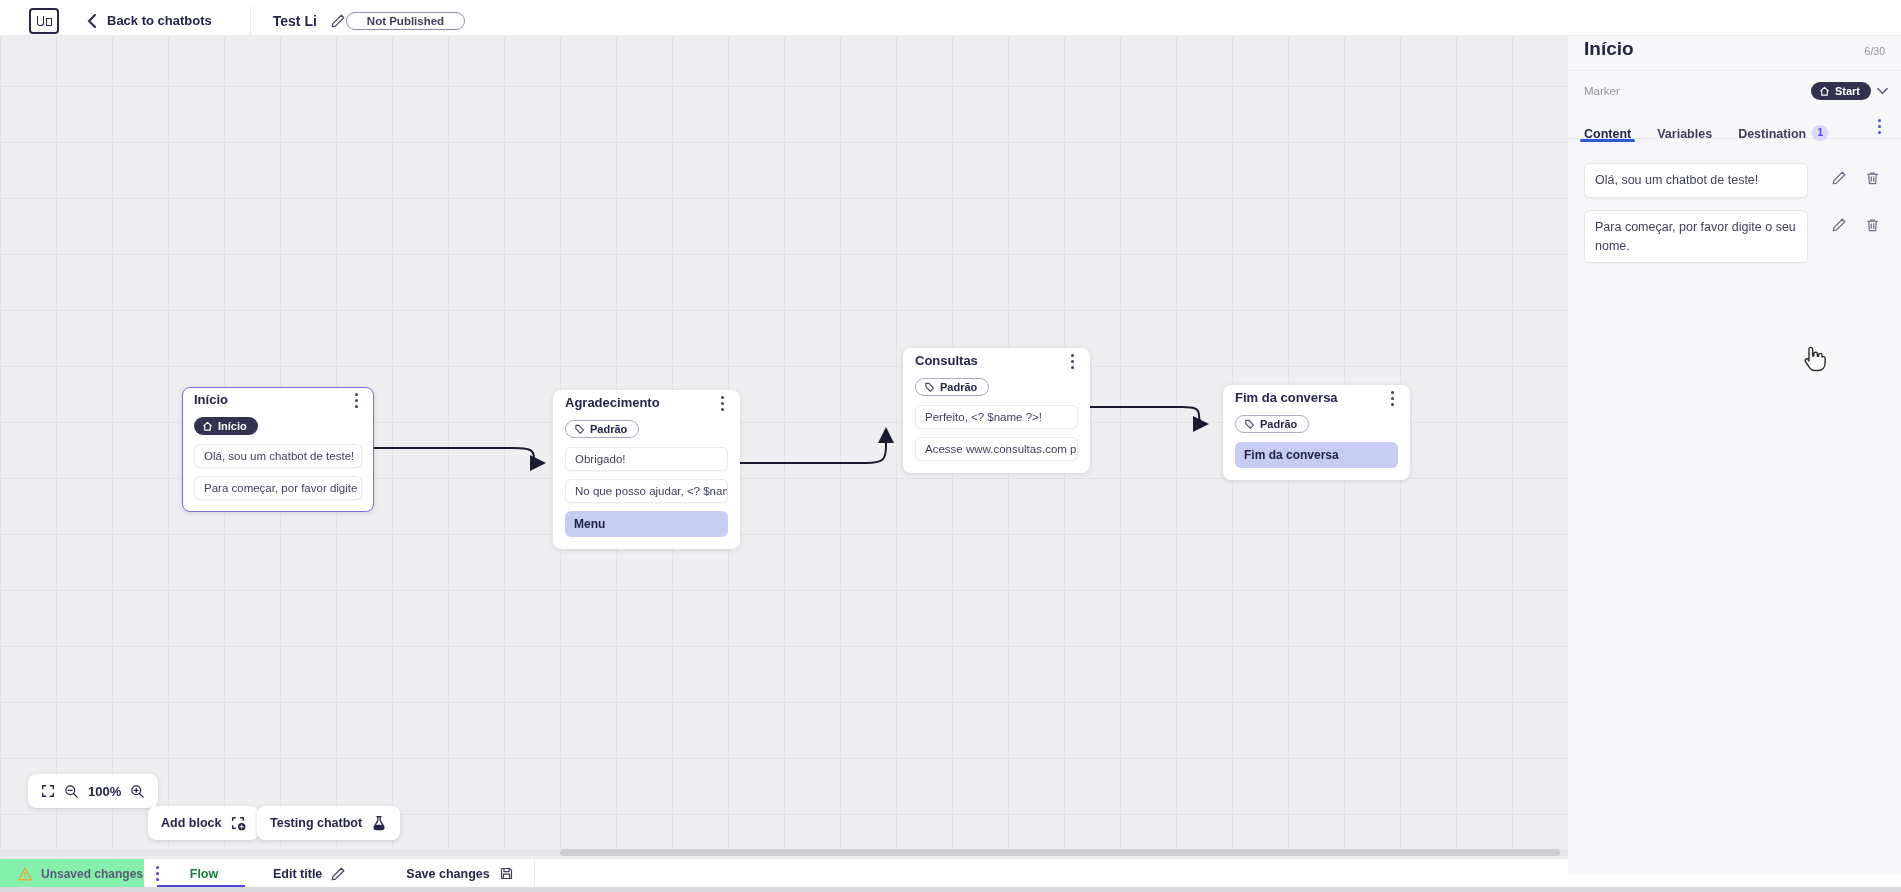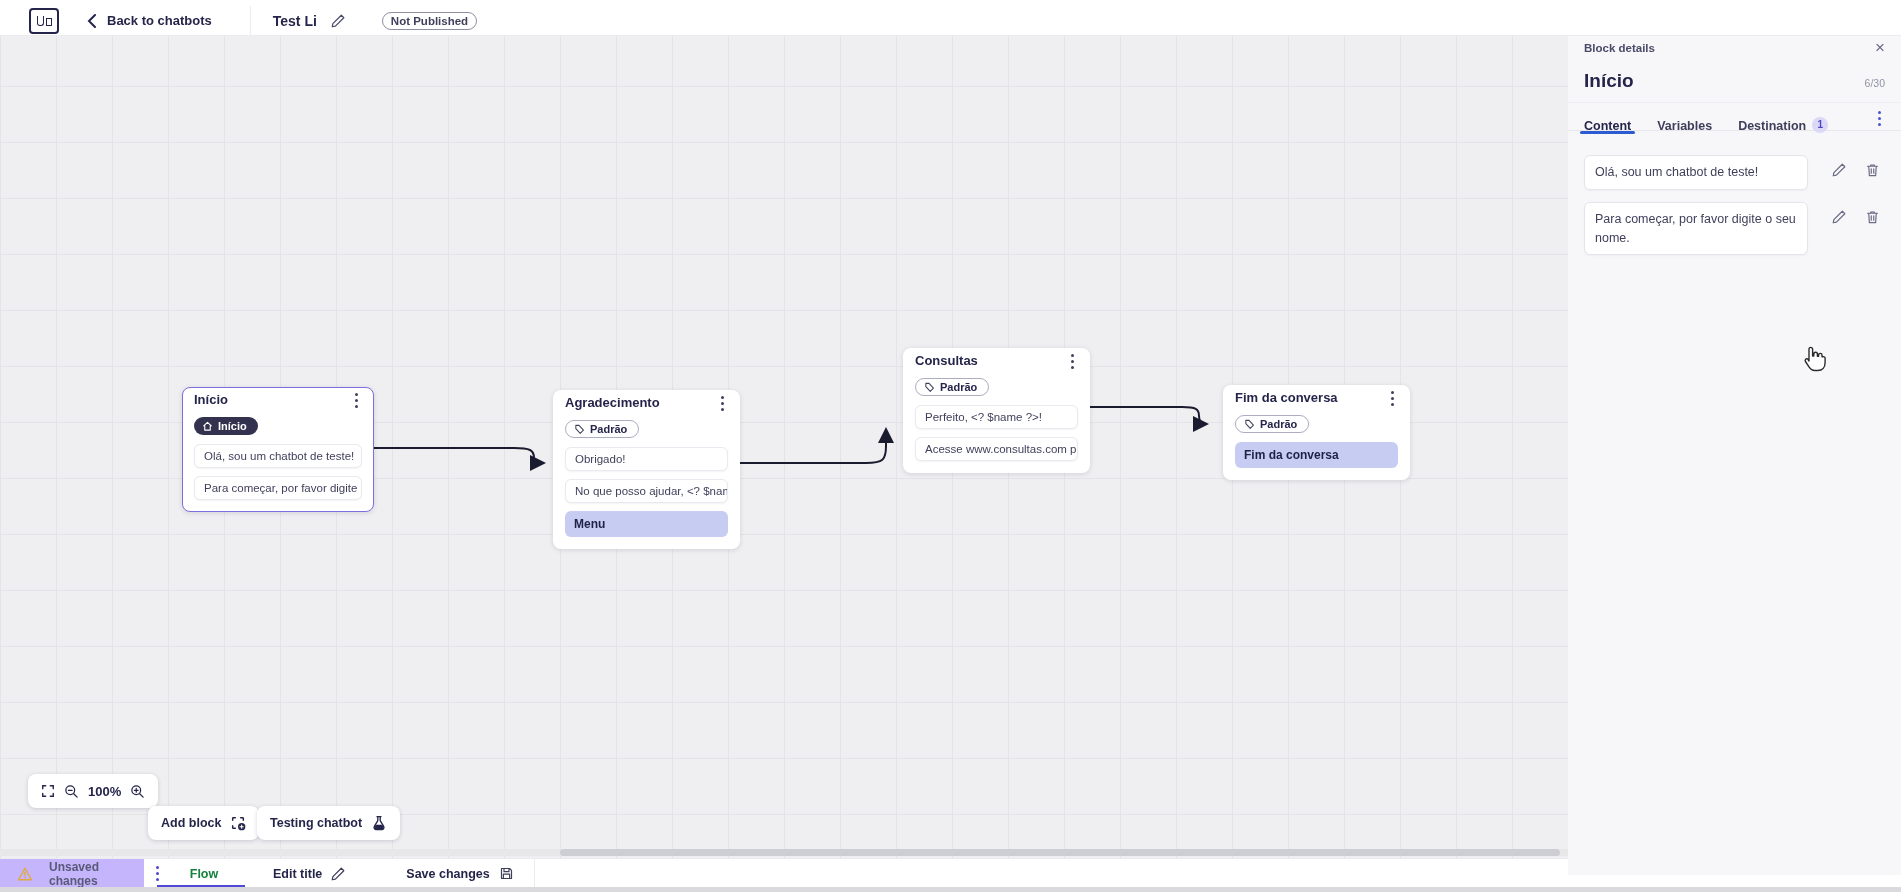--- a/index.html
+++ b/index.html
@@ -12,21 +12,21 @@
   .logo-box { margin-left:29px; width:30px; height:26px; border:2px solid #25254B; border-radius:4px;
     display:flex; align-items:center; justify-content:center; }
   .logo-inner { display:flex; gap:2px; align-items:flex-end; }
   .logo-inner i { display:block; border:1.5px solid #25254B; width:6px; height:8px; }
   .logo-inner i:first-child { width:7px; height:10px; border-top:none; border-radius:0 0 3px 3px; }
   .back-group { display:flex; align-items:center; gap:10px; margin-left:28px; cursor:pointer; }
   .back-label { font-size:13px; font-weight:700; color:#25254B; }
   .tb-divider { width:1px; height:30px; background:#ECECF0; margin-left:38px; }
   .bot-title { margin-left:22px; font-size:14px; font-weight:700; color:#25254B; }
   .pencil-btn { margin-left:14px; cursor:pointer; display:flex; }
-  .status-pill { margin-left:36px; border:1.5px solid #8F8FA3; border-radius:12px; padding:2px 8px;
+  .status-pill { border:1.5px solid #8F8FA3; border-radius:12px; padding:2px 20px;
     font-size:11.5px; font-weight:600; color:#3F3F5C; }
   .tb-tabs { margin-left:auto; margin-right:38px; display:flex; gap:36px; height:30px; align-items:center; }
   .tb-tab { font-size:13px; font-weight:700; color:#25254B; height:30px; display:flex; align-items:center;
     position:relative; cursor:pointer; }
   .tb-tab.active { color:#2D68F5; }
   .tb-tab.active::after { content:""; position:absolute; left:-6px; right:-6px; bottom:0; height:3px;
     background:#2D68F5; border-radius:2px 2px 0 0; }
 
   
   .canvas { position:absolute; left:0; top:30px; width:1568px; height:828px; background:#EFEFF1;
@@ -89,21 +89,21 @@
   .content-card { width:224px; background:#fff; border:1px solid #E4E4EC; border-radius:6px; padding:7px 10px;
     font-size:12.5px; color:#3F3F5C; line-height:1.5; box-shadow:0 1px 2px rgba(0,0,0,.04); }
   .row-icons { display:flex; gap:18px; margin-left:24px; padding-top:7px; }
   .row-icons > span { cursor:pointer; display:flex; }
   .add-content { margin-top:12px; border:1.5px dashed #A6A6BB; border-radius:4px; height:46px; display:flex;
     align-items:center; justify-content:center; font-size:12.5px; font-weight:600; color:#25254B; cursor:pointer; }
 
   
   .bottombar { position:absolute; left:0; top:858px; width:1568px; height:30px; background:#fff;
     border-top:1px solid #ECECF0; display:flex; align-items:stretch; z-index:25; }
-  .unsaved { width:144px; background:#c4b5fd; display:flex; align-items:center; gap:16px; padding-left:17px;
+  .unsaved { width:144px; background:#86efac; display:flex; align-items:center; gap:8px; padding-left:17px;
     font-size:12px; font-weight:700; color:#5A5A78; }
   .bb-kebab { align-self:center; margin-left:8px; }
   .bb-kebab i { background:#4F46C8; }
   .flow-tab { width:66px; margin-left:8px; display:flex; align-items:center; justify-content:center;
     font-size:12.5px; font-weight:700; color:#15803d; position:relative; cursor:pointer; }
   .flow-tab::after { content:""; position:absolute; left:-14px; right:-8px; bottom:0; height:3px; background:#5149D6; }
   .bb-item { display:flex; align-items:center; gap:9px; font-size:12.5px; font-weight:700; color:#25254B;
     cursor:pointer; }
   .bb-edit { margin-left:36px; }
   .bb-save { margin-left:60px; }
@@ -272,27 +272,39 @@
         </svg>
     </span>
   </div>
 
   <div class="hscroll-track">
     <div class="hscroll-thumb"></div>
   </div>
 </main>
 
 <aside class="panel">
-  <div class="panel-header">
-    <span class="panel-header-label">Block details</span>
-    <span class="close-x">×</span>
-  </div>
   <div class="panel-title-row">
     <span class="panel-title">Início</span>
     <span class="counter">6/30</span>
+  </div>
+  <div class="marker-row">
+    <span class="marker-label">Marker</span>
+    <span class="marker-value">
+      <span class="start-pill">
+        <svg width="11" height="11" viewBox="0 0 24 24">
+            <path d="M3 11 L12 3 L21 11 M6 10 V20 H18 V10" fill="none" stroke="#fff" stroke-width="2.4" stroke-linejoin="round"></path>
+          </svg>
+        <span>Start</span>
+      </span>
+      <span>
+        <svg width="11" height="8" viewBox="0 0 12 8">
+            <path d="M1 1.5 L6 6.5 L11 1.5" fill="none" stroke="#6B6B85" stroke-width="1.8" stroke-linecap="round"></path>
+          </svg>
+      </span>
+    </span>
   </div>
   <div class="panel-tabs">
     <span class="p-tab active">
       <span>Content</span>
     </span>
     <span class="p-tab">
       <span>Variables</span>
     </span>
     <span class="p-tab">
       <span>Destination</span>

